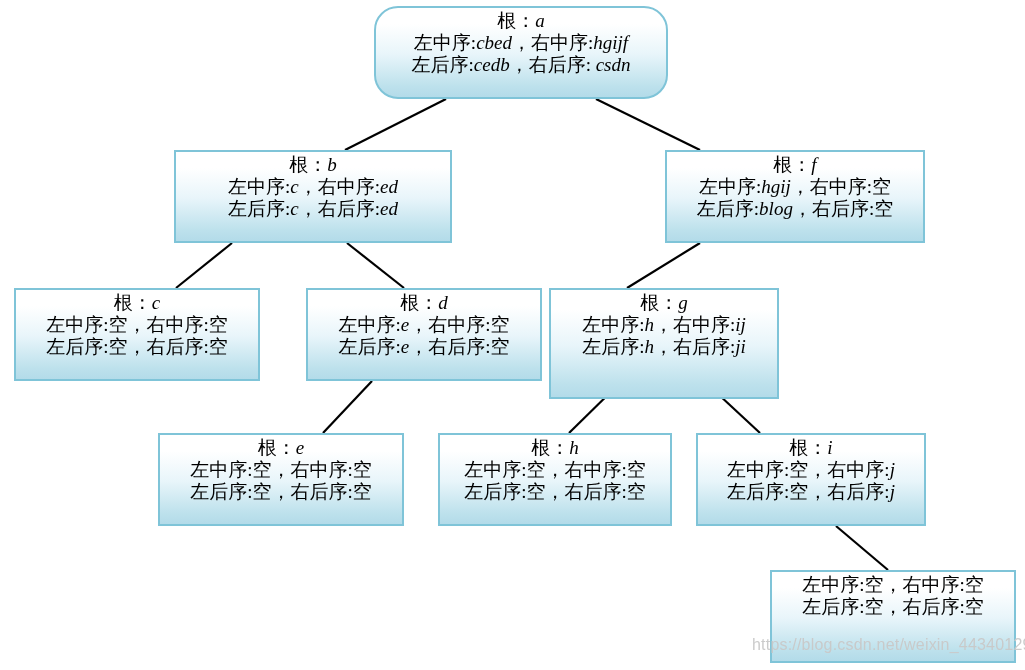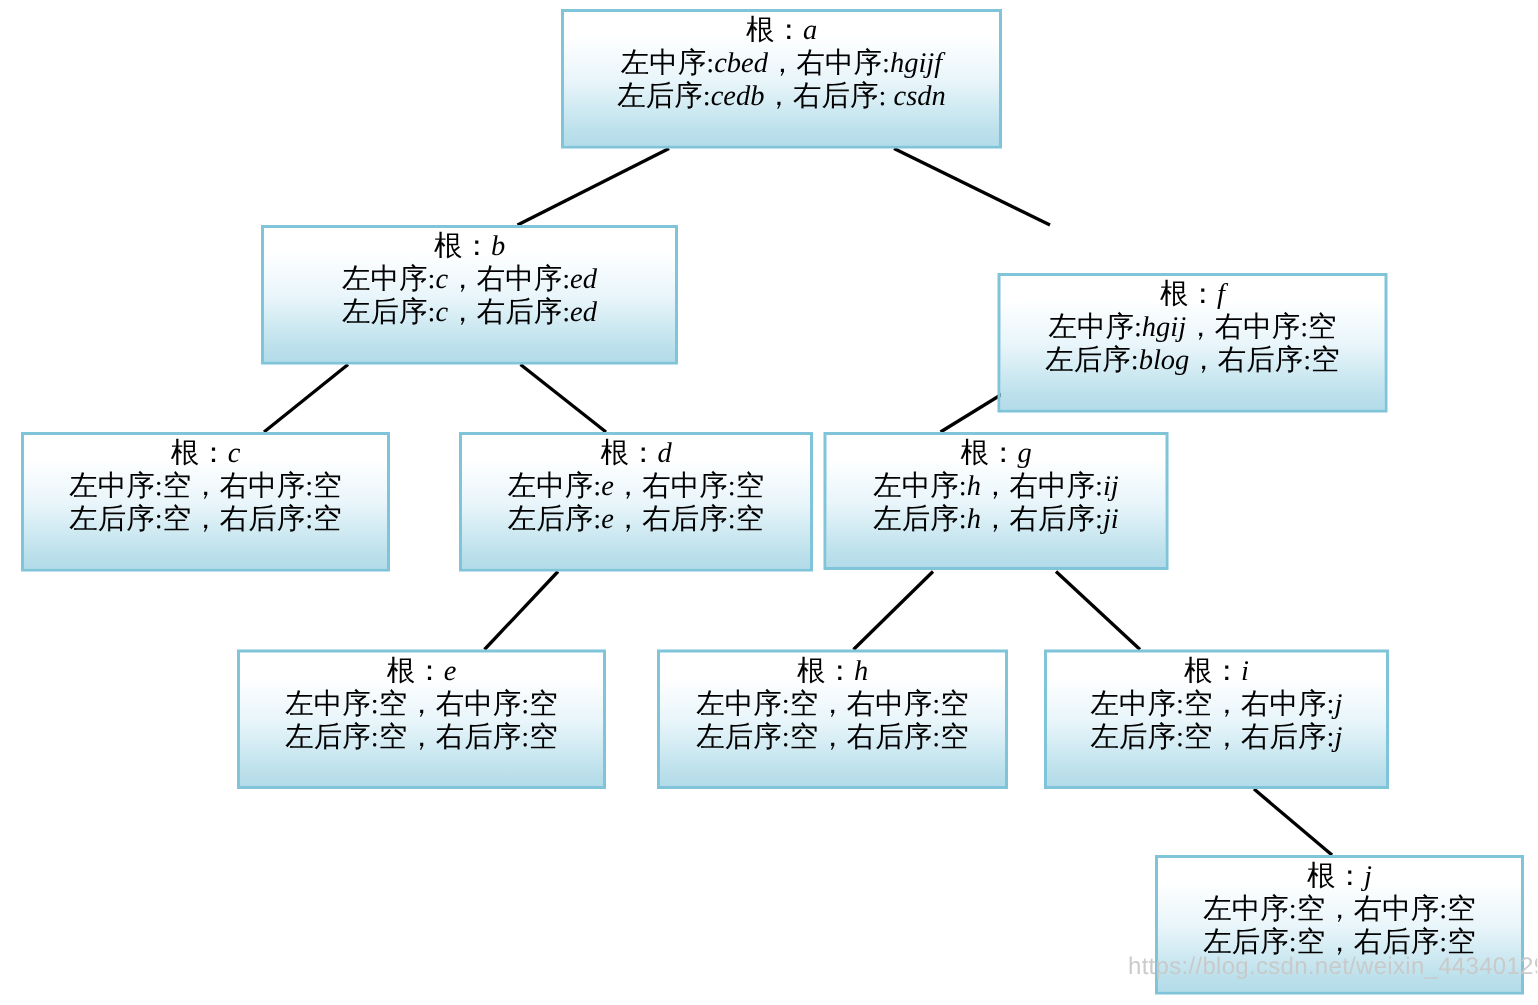--- a/index.html
+++ b/index.html
@@ -73,67 +73,66 @@
       <line x1="232" y1="243" x2="176" y2="288" stroke="#000000" stroke-width="2.2"></line>
       <line x1="347" y1="243" x2="404" y2="288" stroke="#000000" stroke-width="2.2"></line>
       <line x1="700" y1="243" x2="627" y2="288" stroke="#000000" stroke-width="2.2"></line>
       <line x1="372" y1="381" x2="323" y2="433" stroke="#000000" stroke-width="2.2"></line>
       <line x1="622" y1="381" x2="569" y2="433" stroke="#000000" stroke-width="2.2"></line>
       <line x1="704" y1="381" x2="760" y2="433" stroke="#000000" stroke-width="2.2"></line>
       <line x1="836" y1="526" x2="888" y2="570" stroke="#000000" stroke-width="2.2"></line>
     </svg>
 
   <div id="node-layer">
-      <div class="node" style="left: 374px; top: 6px; width: 294px; height: 93px;">
+      <div class="node" style="left: 374px; top: 6px; width: 294px; height: 93px; border-radius: 24px;">
         <div class="root-line"><span>根：</span><span class="it">a</span></div>
         <div class="seq-line"><span>左中序:</span><span class="it">cbed</span><span>，</span><span>右中序:</span><span class="it">hgijf</span></div>
         <div class="seq-line"><span>左后序:</span><span class="it">cedb</span><span>，</span><span>右后序:</span><span class="it"> csdn</span></div>
       </div>
       <div class="node" style="left: 174px; top: 150px; width: 278px; height: 93px;">
         <div class="root-line"><span>根：</span><span class="it">b</span></div>
         <div class="seq-line"><span>左中序:</span><span class="it">c</span><span>，</span><span>右中序:</span><span class="it">ed</span></div>
         <div class="seq-line"><span>左后序:</span><span class="it">c</span><span>，</span><span>右后序:</span><span class="it">ed</span></div>
       </div>
-      <div class="node" style="left: 665px; top: 150px; width: 260px; height: 93px; margin-top: 32px;">
+      <div class="node" style="left: 665px; top: 150px; width: 260px; height: 93px;">
         <div class="root-line"><span>根：</span><span class="it">f</span></div>
         <div class="seq-line"><span>左中序:</span><span class="it">hgij</span><span>，</span><span>右中序:</span><span class="it" style="font-style: normal;">空</span></div>
         <div class="seq-line"><span>左后序:</span><span class="it">blog</span><span>，</span><span>右后序:</span><span class="it" style="font-style: normal;">空</span></div>
       </div>
       <div class="node" style="left: 14px; top: 288px; width: 246px; height: 93px;">
         <div class="root-line"><span>根：</span><span class="it">c</span></div>
         <div class="seq-line"><span>左中序:</span><span class="it" style="font-style: normal;">空</span><span>，</span><span>右中序:</span><span class="it" style="font-style: normal;">空</span></div>
         <div class="seq-line"><span>左后序:</span><span class="it" style="font-style: normal;">空</span><span>，</span><span>右后序:</span><span class="it" style="font-style: normal;">空</span></div>
       </div>
       <div class="node" style="left: 306px; top: 288px; width: 236px; height: 93px;">
         <div class="root-line"><span>根：</span><span class="it">d</span></div>
         <div class="seq-line"><span>左中序:</span><span class="it">e</span><span>，</span><span>右中序:</span><span class="it" style="font-style: normal;">空</span></div>
         <div class="seq-line"><span>左后序:</span><span class="it">e</span><span>，</span><span>右后序:</span><span class="it" style="font-style: normal;">空</span></div>
       </div>
-      <div class="node" style="left: 549px; top: 288px; width: 230px; height: 92px;">
+      <div class="node" style="left: 549px; top: 288px; width: 230px; height: 111px;">
         <div class="root-line"><span>根：</span><span class="it">g</span></div>
         <div class="seq-line"><span>左中序:</span><span class="it">h</span><span>，</span><span>右中序:</span><span class="it">ij</span></div>
         <div class="seq-line"><span>左后序:</span><span class="it">h</span><span>，</span><span>右后序:</span><span class="it">ji</span></div>
       </div>
       <div class="node" style="left: 158px; top: 433px; width: 246px; height: 93px;">
         <div class="root-line"><span>根：</span><span class="it">e</span></div>
         <div class="seq-line"><span>左中序:</span><span class="it" style="font-style: normal;">空</span><span>，</span><span>右中序:</span><span class="it" style="font-style: normal;">空</span></div>
         <div class="seq-line"><span>左后序:</span><span class="it" style="font-style: normal;">空</span><span>，</span><span>右后序:</span><span class="it" style="font-style: normal;">空</span></div>
       </div>
       <div class="node" style="left: 438px; top: 433px; width: 234px; height: 93px;">
         <div class="root-line"><span>根：</span><span class="it">h</span></div>
         <div class="seq-line"><span>左中序:</span><span class="it" style="font-style: normal;">空</span><span>，</span><span>右中序:</span><span class="it" style="font-style: normal;">空</span></div>
         <div class="seq-line"><span>左后序:</span><span class="it" style="font-style: normal;">空</span><span>，</span><span>右后序:</span><span class="it" style="font-style: normal;">空</span></div>
       </div>
       <div class="node" style="left: 696px; top: 433px; width: 230px; height: 93px;">
         <div class="root-line"><span>根：</span><span class="it">i</span></div>
         <div class="seq-line"><span>左中序:</span><span class="it" style="font-style: normal;">空</span><span>，</span><span>右中序:</span><span class="it">j</span></div>
         <div class="seq-line"><span>左后序:</span><span class="it" style="font-style: normal;">空</span><span>，</span><span>右后序:</span><span class="it">j</span></div>
       </div>
       <div class="node" style="left: 770px; top: 570px; width: 246px; height: 93px;">
-        <div class="root-line"><span>根：</span><span class="it">j</span></div>
         <div class="seq-line"><span>左中序:</span><span class="it" style="font-style: normal;">空</span><span>，</span><span>右中序:</span><span class="it" style="font-style: normal;">空</span></div>
         <div class="seq-line"><span>左后序:</span><span class="it" style="font-style: normal;">空</span><span>，</span><span>右后序:</span><span class="it" style="font-style: normal;">空</span></div>
       </div>
     </div>
 
   <div class="watermark">https://blog.csdn.net/weixin_44340129</div>
 
 </div>
 
 </body></html>

